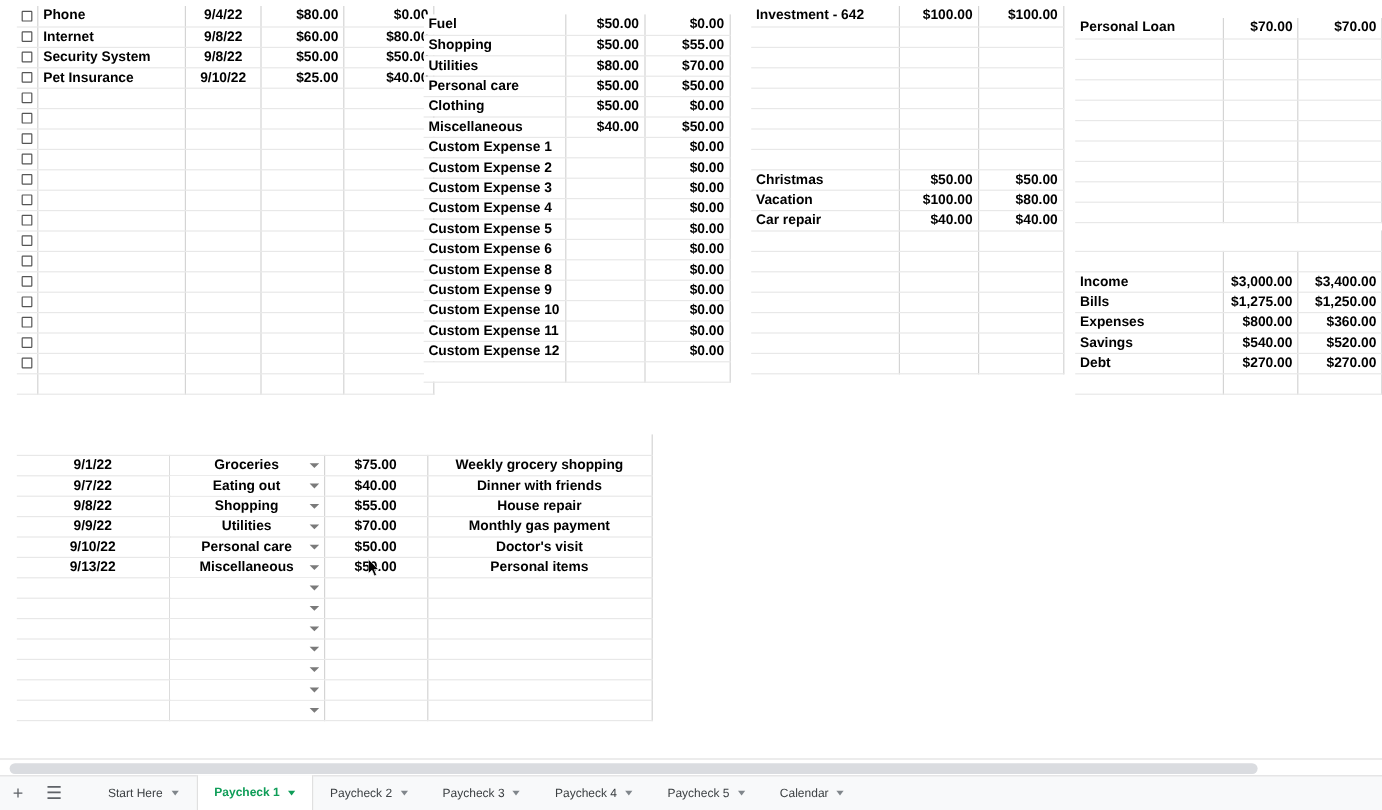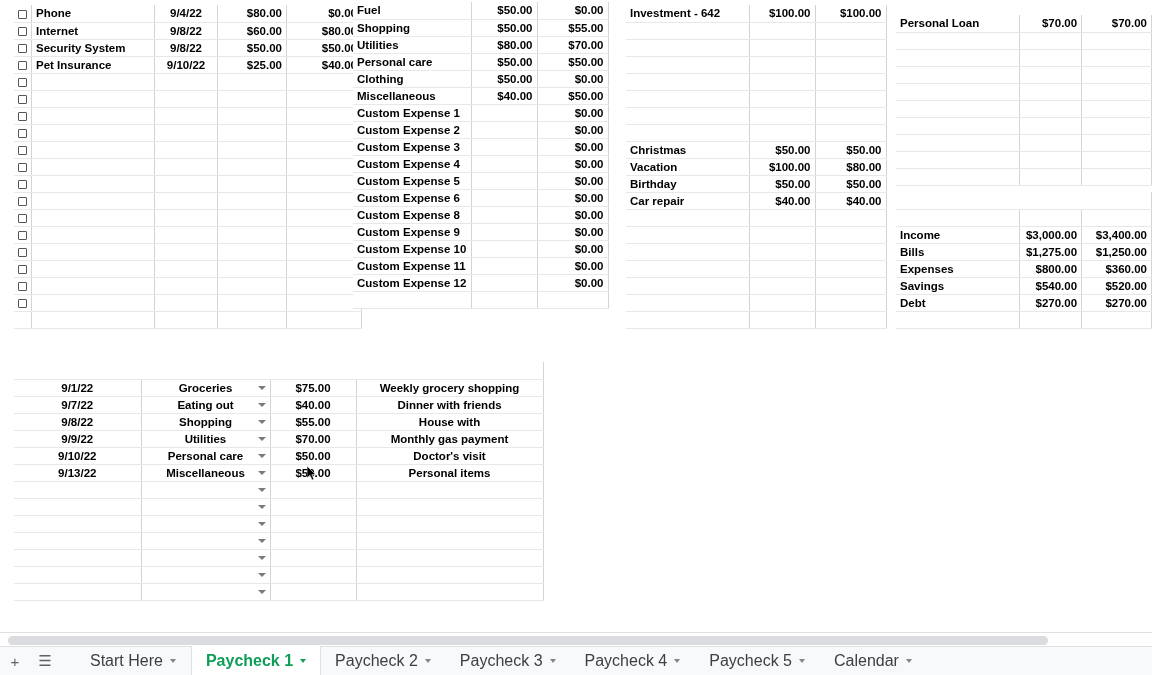--- a/index.html
+++ b/index.html
@@ -101,21 +101,21 @@
   .tb-icon {
     width: 30px;
     display: flex; align-items: center; justify-content: center;
     color: #5f6368; font-size: 15px;
     cursor: pointer;
   }
   .tabs { display: flex; align-items: stretch; margin-left: 16px; }
   .tab {
     display: flex; align-items: center;
     padding: 0 14px;
-    font-size: 16px;
+    font-size: 10px;
     color: #3c4043;
     cursor: pointer;
     border-right: 1px solid transparent;
   }
   .tab .tcaret {
     margin-left: 7px;
     width: 0; height: 0;
     border-left: 3.5px solid transparent;
     border-right: 3.5px solid transparent;
     border-top: 4px solid #80868b;
@@ -281,21 +281,21 @@
         <tr>
           <td class="totalrow"></td>
           <td class="totalrow r"></td>
           <td class="totalrow"></td>
           <td class="totalrow r"></td>
           <td class="totalrow r"></td>
         </tr>
       </tbody>
   </table>
 
-  <table class="sheet grid" id="expenses-table" style="left:353px; top:2px;">
+  <table class="sheet grid" id="expenses-table" style="left:353px; top:12px;">
     <colgroup>
       <col style="width:118px">
         <col style="width:66px">
         <col style="width:71px">
     </colgroup>
     <tbody id="expenses-body">
         <tr>
           <td class="l">Fuel</td>
           <td class="r">$50.00</td>
           <td class="r shade">$0.00</td>
@@ -437,25 +437,20 @@
         </tr>
         <tr>
           <td class="l">Christmas</td>
           <td class="r">$50.00</td>
           <td class="r shade">$50.00</td>
         </tr>
         <tr>
           <td class="l">Vacation</td>
           <td class="r">$100.00</td>
           <td class="r shade">$80.00</td>
-        </tr>
-        <tr>
-          <td class="l">Birthday</td>
-          <td class="r">$50.00</td>
-          <td class="r shade">$50.00</td>
         </tr>
         <tr>
           <td class="l">Car repair</td>
           <td class="r">$40.00</td>
           <td class="r shade">$40.00</td>
         </tr>
         <tr>
           <td class="l"></td>
           <td class="r"></td>
           <td class="r shade"></td>
@@ -621,21 +616,21 @@
         <tr>
           <td class="c">9/7/22</td>
           <td class="c catcell">Eating out<span class="caret"></span></td>
           <td class="c">$40.00</td>
           <td class="c">Dinner with friends</td>
         </tr>
         <tr>
           <td class="c">9/8/22</td>
           <td class="c catcell">Shopping<span class="caret"></span></td>
           <td class="c">$55.00</td>
-          <td class="c">House with</td>
+          <td class="c">House repair</td>
         </tr>
         <tr>
           <td class="c">9/9/22</td>
           <td class="c catcell">Utilities<span class="caret"></span></td>
           <td class="c">$70.00</td>
           <td class="c">Monthly gas payment</td>
         </tr>
         <tr>
           <td class="c">9/10/22</td>
           <td class="c catcell">Personal care<span class="caret"></span></td>

